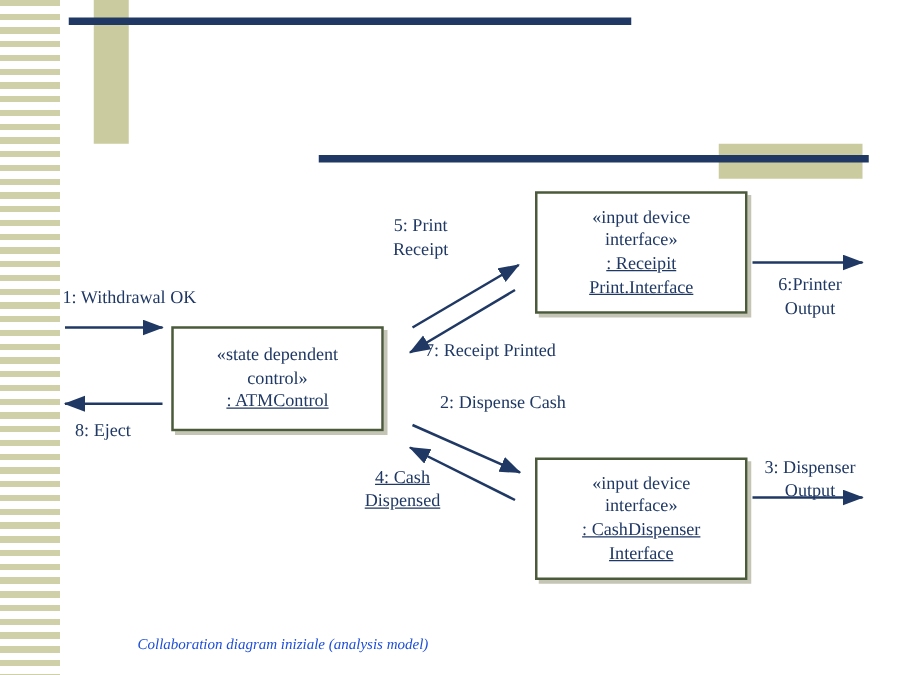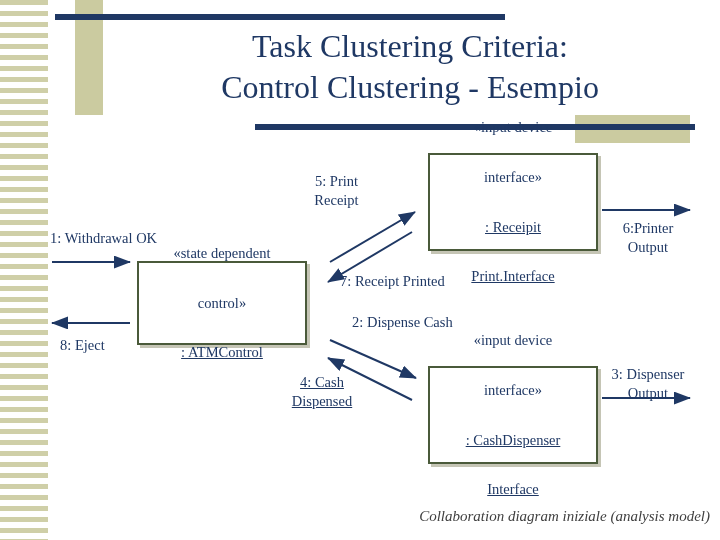--- a/index.html
+++ b/index.html
@@ -72,21 +72,20 @@
     font-family: "Liberation Serif", serif;
     font-size: 14.5px;
     line-height: 1.28;
     text-align: center;
     display: flex;
     flex-direction: column;
     align-items: center;
     justify-content: center;
     box-sizing: border-box;
     padding: 4px 6px;
-    gap: 31px;
   }
   .dbox .u { text-decoration: underline; }
 
   .box-printer  { left: 428px; top: 153px; width: 170px; height: 98px; }
   .box-control  { left: 137px; top: 261px; width: 170px; height: 84px; }
   .box-cash     { left: 428px; top: 366px; width: 170px; height: 98px; }
 
   
   .lbl {
     position: absolute;
@@ -104,25 +103,25 @@
   .lbl-2        { left: 352px; top: 313px; width: 160px; text-align: left; }
   .lbl-8        { left: 60px;  top: 336px; width: 100px; text-align: left; }
   .lbl-4        { left: 272px; top: 373px; width: 100px; text-decoration: underline; }
   .lbl-3        { left: 588px; top: 365px; width: 120px; }
 
   .caption {
     position: absolute;
     left: 110px;
     top: 508px;
     width: 600px;
-    text-align: right;
-    color: #404040;
+    text-align: left;
+    color: #1d4ed8;
     font-style: italic;
     font-family: "Liberation Serif", serif;
-    font-size: 15px;
+    font-size: 12px;
   }
 
   svg.arrows {
     position: absolute;
     left: 0; top: 0;
     width: 720px;
     height: 540px;
     pointer-events: none;
   }
 </style>
@@ -130,24 +129,20 @@
 <body>
 
 <div id="slide">
 
   <div class="stripes"></div>
   <div class="tan-block tan-1"></div>
   <div class="tan-block tan-2"></div>
   <div class="navy-bar bar-top"></div>
   <div class="navy-bar bar-bottom"></div>
 
-  <div class="title">
-    <div>Task Clustering Criteria:</div>
-    <div>Control Clustering - Esempio</div>
-  </div>
 
   <svg class="arrows" viewBox="0 0 720 540">
     <defs>
       <marker id="ah" markerWidth="9" markerHeight="9" refX="8" refY="3.2" orient="auto">
         <path d="M0,0 L8.5,3.2 L0,6.4 z" fill="#1f3864"></path>
       </marker>
     </defs>
     <g stroke="#1f3864" stroke-width="2" fill="none" marker-end="url(#ah)">
 
       <path d="M330,262 L415,212"></path>

